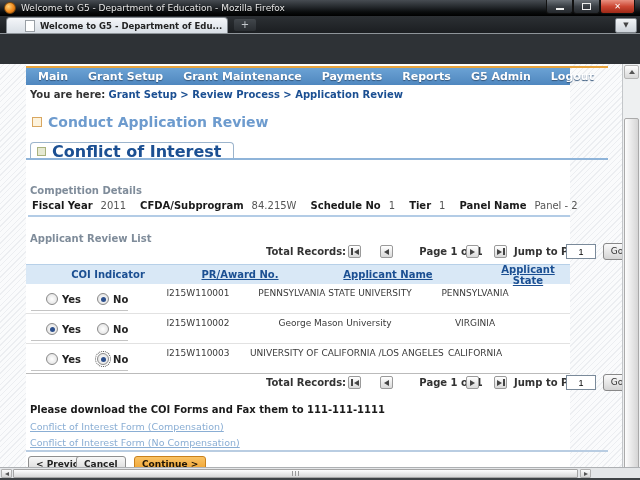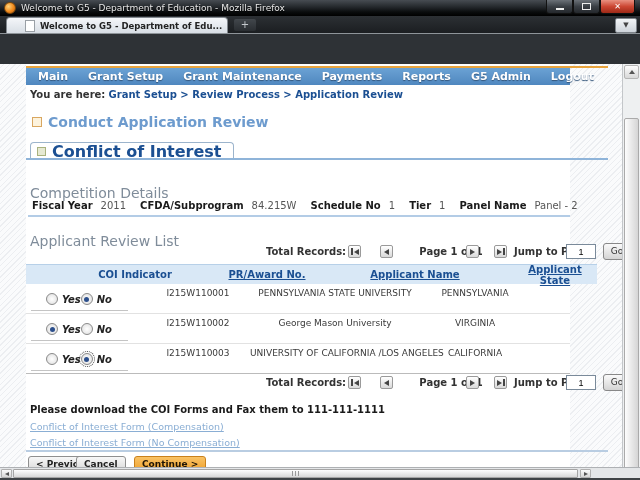--- a/index.html
+++ b/index.html
@@ -42,21 +42,21 @@
   .bc-prefix{color:#333;font-weight:bold;}
   .bc-path{color:#1b4f92;font-weight:bold;}
   .pagetitle{position:absolute;left:6px;top:50px;display:flex;align-items:center;}
   .pt-icon{width:8px;height:8px;border:1px solid #d9a760;background:#fdf3dd;margin-right:6px;}
   .pt-text{font-size:14px;font-weight:bold;color:#6d9bce;}
   .coi-tab{position:absolute;left:4px;top:78px;height:16px;border:1px solid #9cb4cc;border-bottom:none;border-radius:4px 4px 0 0;
     background:#fff;display:flex;align-items:center;padding:0 12px 0 6px;}
   .coi-tab-icon{width:7px;height:7px;border:1px solid #a9b27e;background:#e6e9d2;margin-right:6px;}
   .coi-tab-label{font-size:16px;font-weight:bold;color:#1b4f92;white-space:nowrap;}
   .tab-underline{position:absolute;left:0;top:94px;width:582px;height:2px;background:#8fb4d9;}
-  .section-label{position:absolute;left:4px;font-size:14px;color:#7f8c9a;}
+  .section-label{position:absolute;left:4px;font-size:10px;color:#7f8c9a;font-weight:bold;}
   .comp-label{top:121px;}
   .list-label{top:169px;}
   .comp-fields{position:absolute;left:6px;top:136px;display:flex;gap:14px;white-space:nowrap;}
   .cf-pair{display:flex;gap:8px;font-size:10px;}
   .cf-label{font-weight:bold;color:#1a1a1a;}
   .cf-value{color:#555;text-align:right;}
   .comp-underline{position:absolute;left:2px;top:151px;width:542px;height:2px;background:#b3cce6;}
 
   
   .pager{position:absolute;left:210px;width:400px;height:18px;}
@@ -69,29 +69,29 @@
   .pg-first{left:112px;} .pg-prev{left:144px;} .pg-next{left:230px;} .pg-last{left:258px;}
   .tri-l{width:0;height:0;border-style:solid;border-width:3px 5px 3px 0;border-color:transparent #444 transparent transparent;}
   .tri-r{width:0;height:0;border-style:solid;border-width:3px 0 3px 5px;border-color:transparent transparent transparent #444;}
   .pbar{width:2px;height:7px;background:#444;}
   .pg-input{position:absolute;left:330px;top:1px;width:28px;height:13px;border:1px solid #7a8a9a;font-size:9px;text-align:center;padding:0;}
   .pg-go{position:absolute;left:367px;top:0;width:28px;height:17px;border:1px solid #888;border-radius:3px;box-sizing:border-box;
     background:linear-gradient(#fafafa,#d4d4d4);font-size:9px;color:#333;text-align:center;line-height:15px;}
 
   
   .tbl-header{position:absolute;left:0;top:200px;width:544px;height:19px;background:#d9e8f6;border-top:1px solid #b7d0e8;
-    display:flex;align-items:center;padding-left:27px;}
+    display:flex;align-items:center;}
   .th{font-size:10px;font-weight:bold;color:#1b4f92;text-align:center;box-sizing:border-box;}
   .th.c1{width:164px;} .th.c2{width:100px;text-decoration:underline;} .th.c3{width:196px;text-decoration:underline;} .th.c4{width:84px;text-decoration:underline;}
   .tbl-row{position:absolute;left:0;width:544px;height:30px;border-bottom:1px solid #e2e2e2;display:flex;}
   .row0{top:219px;} .row1{top:249px;} .row2{top:279px;border-bottom:1px solid #bbb;}
   .td{font-size:9px;color:#3a3a3a;text-align:center;padding-top:5px;box-sizing:border-box;white-space:nowrap;}
   .td.c1{width:120px;position:relative;padding-top:0;}
   .td.c2{width:104px;} .td.c3{width:170px;} .td.c4{width:110px;}
-  .radio-pair{display:flex;align-items:flex-end;margin:10px 0 0 20px;font-style:italic;}
+  .radio-pair{display:flex;align-items:flex-end;gap:16px;margin:10px 0 0 20px;}
   .radio-opt{display:flex;align-items:center;gap:4px;}
   .radio{width:10px;height:10px;border-radius:50%;border:1px solid #8a8a8a;background:radial-gradient(#fff,#dcdcdc);
     display:inline-block;position:relative;box-sizing:content-box;}
   .radio .rdot{display:none;}
   .radio.selected .rdot{display:block;width:5px;height:5px;border-radius:50%;background:#2c4f8c;position:absolute;left:2.5px;top:2.5px;}
   .radio.focused{outline:1px dotted #444;outline-offset:1px;}
   .rlabel{font-size:10px;font-weight:bold;color:#222;}
   .radio-underline{position:absolute;left:5px;bottom:2px;width:97px;border-bottom:1px solid #c4c4c4;}
 
   

